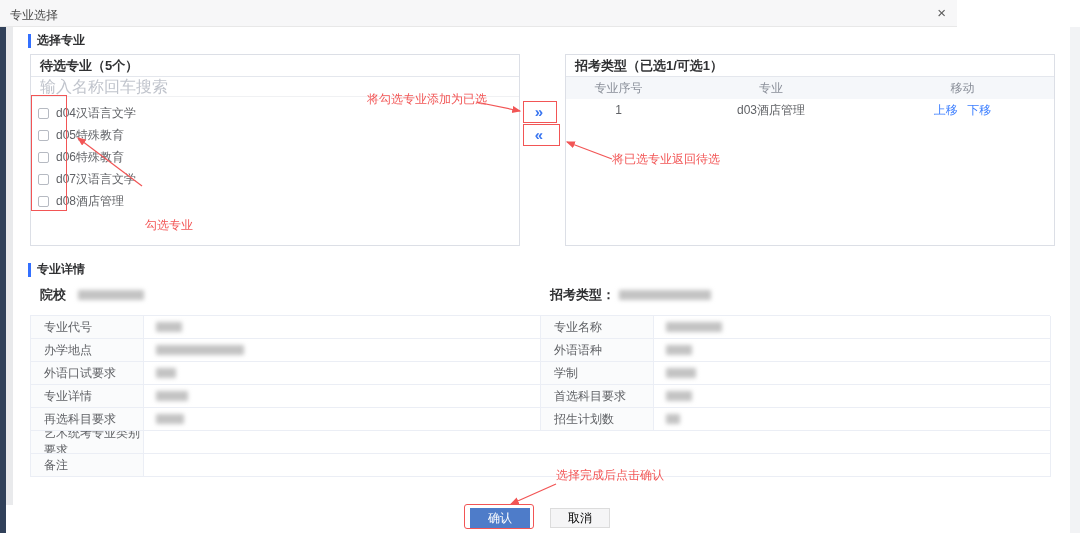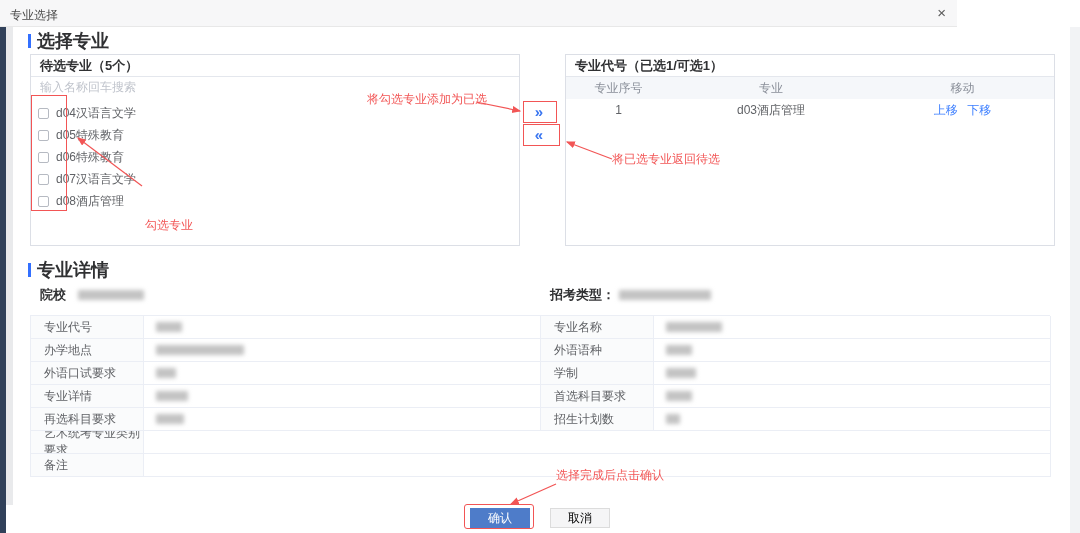--- a/index.html
+++ b/index.html
@@ -15,30 +15,30 @@
     cursor:pointer; line-height:18px; }
 
   
   .dark-stripe { position:absolute; left:0; top:27px; width:6px; height:506px; background:#31415a; }
   .gray-left   { position:absolute; left:6px; top:27px; width:7px; height:478px; background:#e9eaec; }
   .gray-right  { position:absolute; left:1070px; top:27px; width:10px; height:506px; background:#f2f3f5; }
 
   
   .section-hd { position:absolute; display:flex; align-items:center; height:15px; }
   .section-hd .bar { width:3px; height:14px; background:#3370ff; margin-right:6px; }
-  .section-hd .txt { font-size:18px; font-weight:bold; color:#303133; }
+  .section-hd .txt { font-size:12px; font-weight:bold; color:#303133; }
 
   
   .panel { position:absolute; top:54px; width:490px; height:192px;
     border:1px solid #dcdfe6; background:#fff; }
   .panel-title { height:22px; line-height:22px; padding:0 9px; font-size:13px; font-weight:bold;
     color:#303133; border-bottom:1px solid #e4e7ed; }
   .search-row { height:20px; border-bottom:1px solid #f0f1f3; }
   .search-row input { width:100%; height:100%; border:none; outline:none; padding:0 9px;
-    font-size:12px; color:#4d7c0f; font-family:inherit; }
+    font-size:16px; color:#4d7c0f; font-family:inherit; }
   .search-row input::placeholder { color:#c0c4cc; }
   .cb-list { padding:5px 0 0 6px; }
   .cb-item { display:flex; align-items:center; height:22px; font-size:12px; color:#606266; }
   .cb-box { width:11px; height:11px; border:1px solid #b6bac2; border-radius:2px;
     background:#fff; margin:0 7px 0 1px; flex:0 0 auto; }
 
   
   .rp-table { width:100%; font-size:12px; color:#606266; }
   .rp-hrow { display:flex; height:22px; line-height:22px; background:#f5f7fa; color:#8a8f99; }
   .rp-drow { display:flex; height:22px; line-height:22px; }
@@ -120,21 +120,21 @@
       <span class="cb-box"></span>
       <span>d08酒店管理</span>
     </div>
   </div>
 </div>
 
 <span class="chev" style="left:524px; top:103px;">»</span>
 <span class="chev" style="left:524px; top:126px;">«</span>
 
 <div class="panel" style="left:565px;">
-  <div class="panel-title">专业代号（已选1/可选1）</div>
+  <div class="panel-title">招考类型（已选1/可选1）</div>
   <div class="rp-table">
     <div class="rp-hrow">
       <span class="c1">专业序号</span>
       <span class="c2">专业</span>
       <span class="c3">移动</span>
     </div>
     <div class="rp-drow">
       <span class="c1">1</span>
       <span class="c2">d03酒店管理</span>
       <span class="c3">

